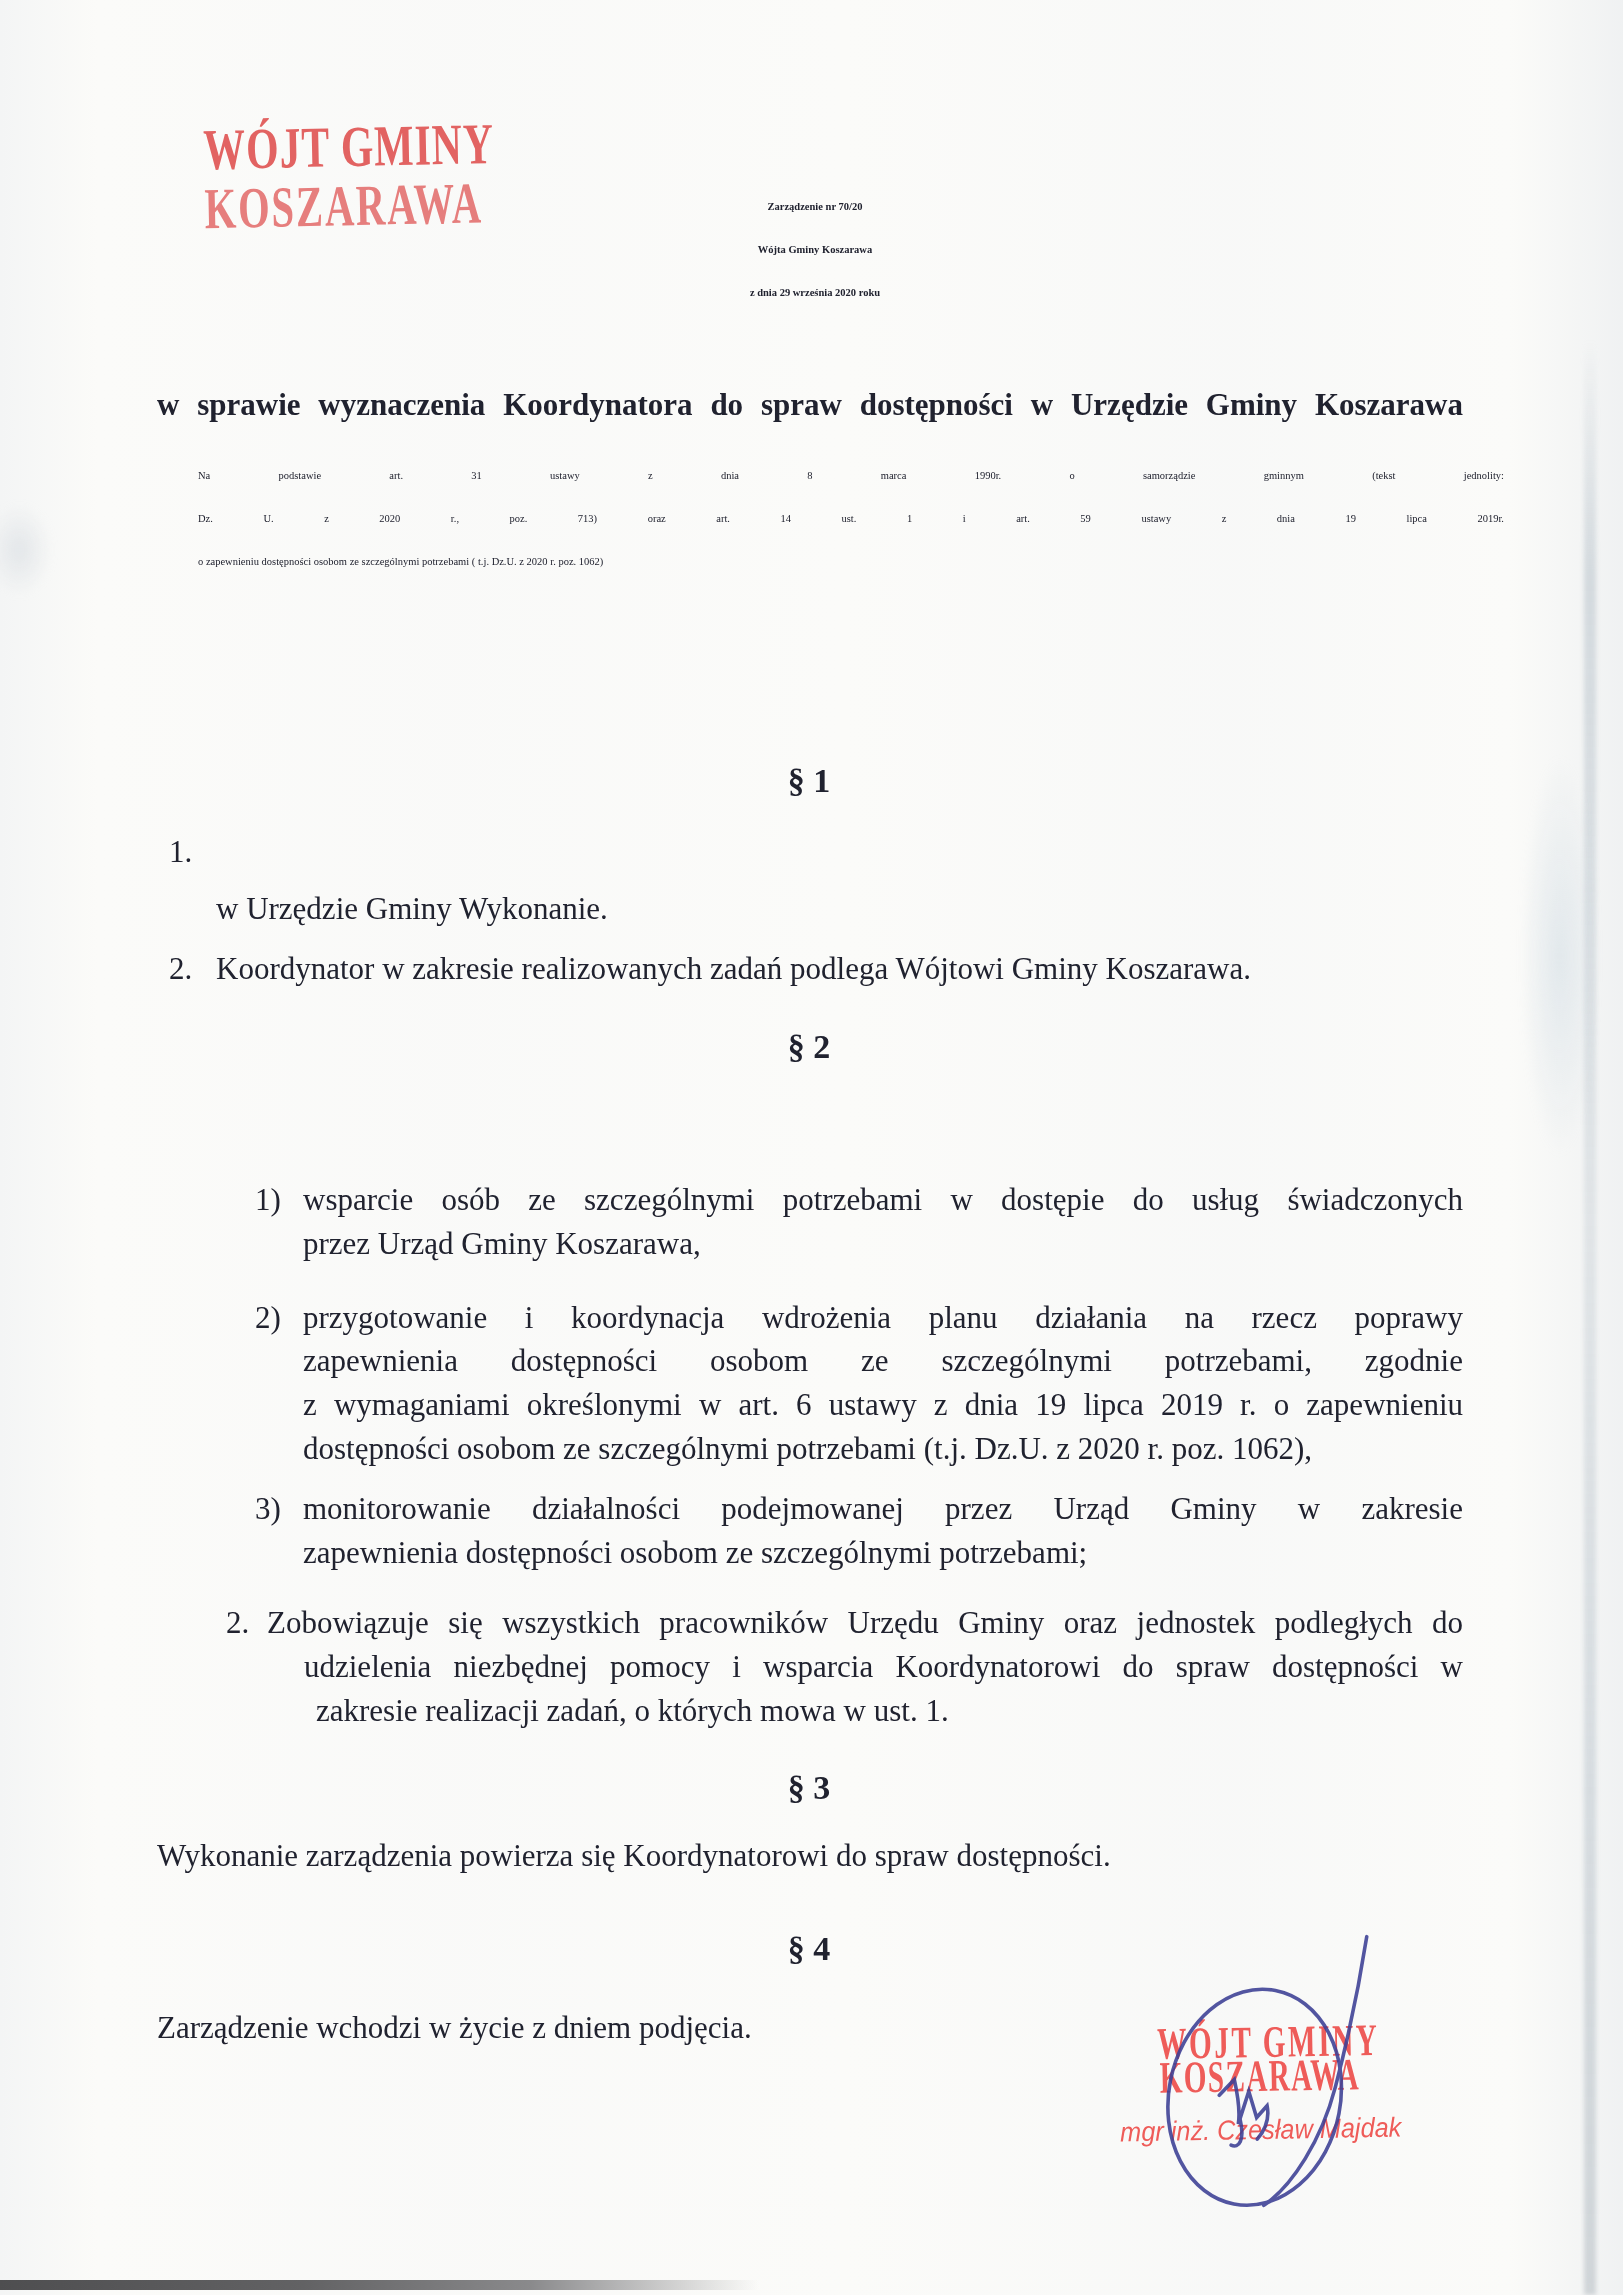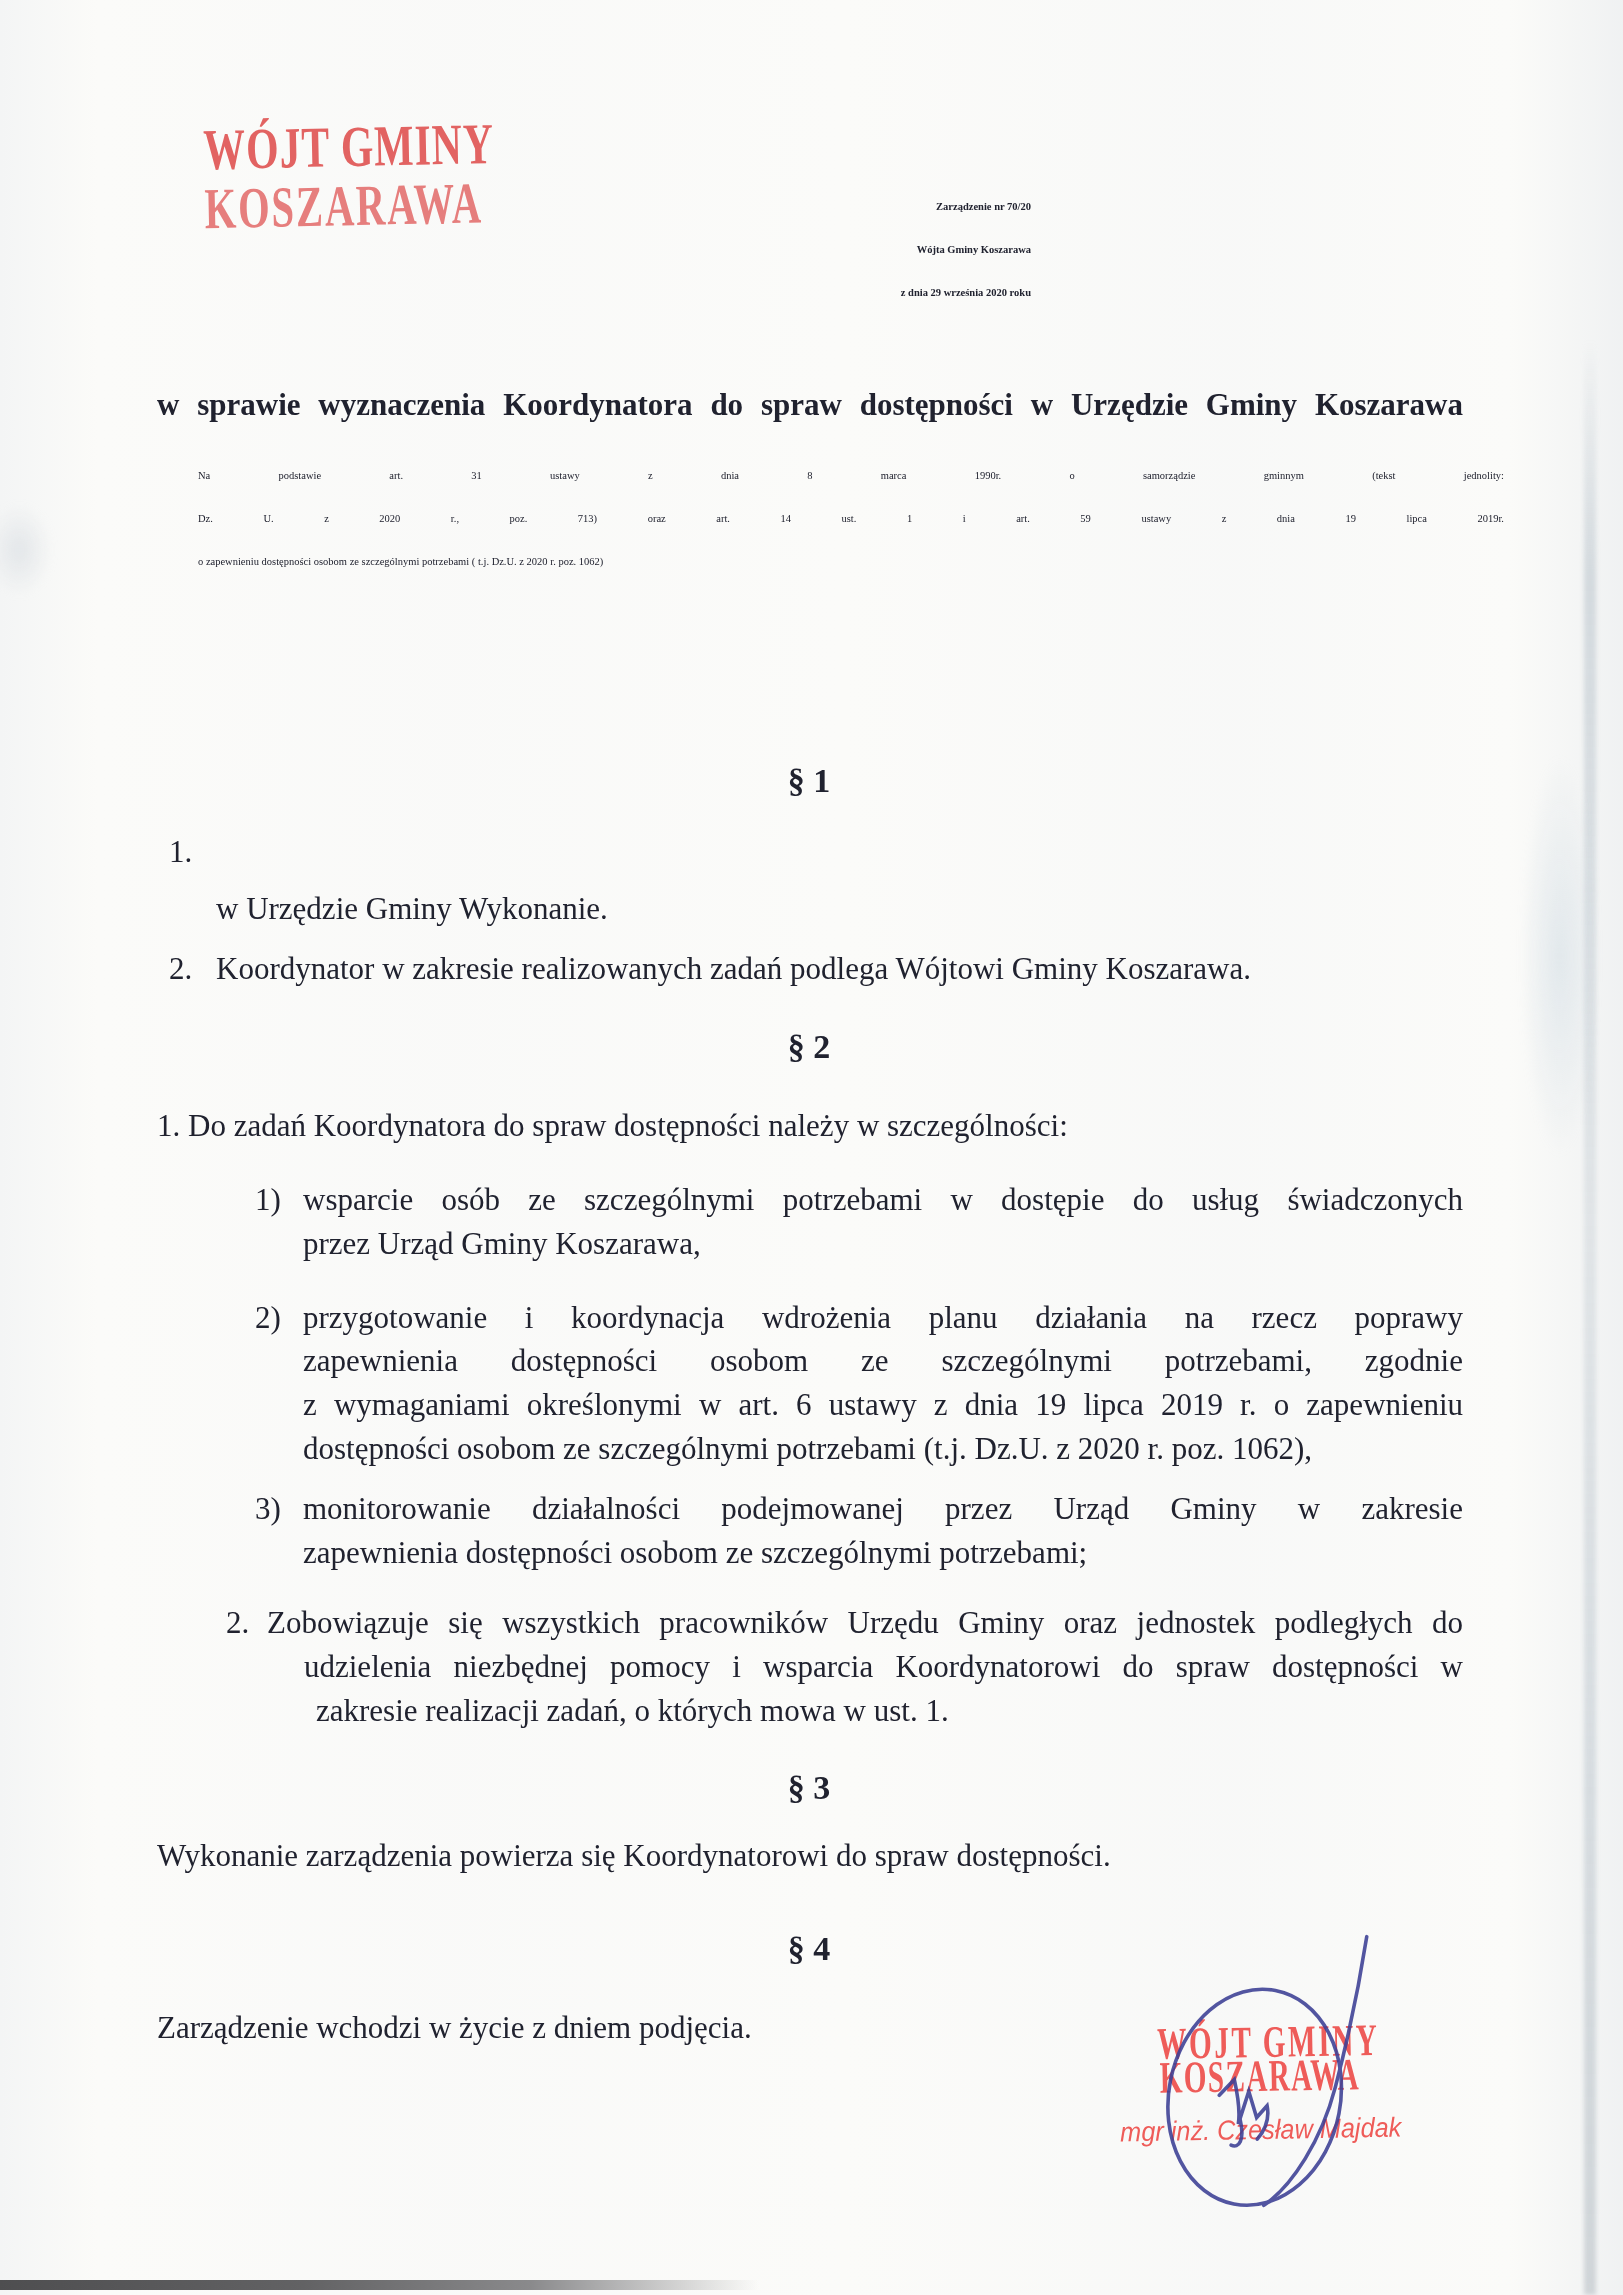--- a/index.html
+++ b/index.html
@@ -12,21 +12,21 @@
         rgba(243,244,246,.22) 28%, rgba(250,250,249,0) 52%,
         rgba(240,242,244,.28) 76%, rgba(249,249,248,0) 93%, rgba(226,230,234,.45) 100%),
       #fbfbf9;
     overflow:hidden;
     font-family:"Liberation Serif","DejaVu Serif",serif;
     color:#20222f;
   }
   .line{position:absolute;font-size:31px;line-height:37px;white-space:nowrap;}
   .just{white-space:normal;text-align:justify;text-align-last:justify;}
   .bold{font-weight:700;}
-  .center{text-align:right;white-space:normal;}
+  .center{text-align:center;white-space:normal;}
   .stack{position:absolute;}
   .stack > div{line-height:43px;}
   .heading{position:absolute;font-size:34px;line-height:37px;font-weight:700;width:196px;text-align:center;}
   .num{position:absolute;font-size:31px;line-height:37px;}
   
   .stamp-top{position:absolute;left:204px;top:117px;width:301px;color:#df4f4e;opacity:.88;transform:rotate(-1.2deg);}
   .stamp-top .l1{font-size:58px;line-height:59px;font-weight:700;letter-spacing:1.3px;transform:scaleX(.72);transform-origin:left top;white-space:nowrap;}
   .stamp-top .l2{font-size:58px;line-height:59px;font-weight:700;letter-spacing:2.6px;transform:scaleX(.70);transform-origin:left top;white-space:nowrap;opacity:.82;}
   
   .stamp-bottom{position:absolute;left:1103px;top:2025px;width:314px;color:#ee4f4c;opacity:.92;transform:rotate(-1deg);text-align:center;}
@@ -76,21 +76,20 @@
   <div class="heading" style="left:711px;top:762px;">§ 1</div>
 
   <div class="num" style="left:169px;top:833px;">1.</div>
   <div class="line" style="left:216px;top:890px;">w Urzędzie Gminy Wykonanie.</div>
 
   <div class="num" style="left:169px;top:950px;">2.</div>
   <div class="line" style="left:216px;top:950px;">Koordynator w zakresie realizowanych zadań podlega Wójtowi Gminy Koszarawa.</div>
 
   <div class="heading" style="left:711px;top:1028px;">§ 2</div>
 
-  <div class="line" style="left:157px;top:1107px;">1. Do zadań Koordynatora do spraw dostępności należy w szczególności:</div>
 
   <div class="num" style="left:255px;top:1181px;">1)</div>
   <div class="line just" style="left:303px;top:1181px;width:1160px;">wsparcie osób ze szczególnymi potrzebami w dostępie do usług świadczonych</div>
   <div class="line" style="left:303px;top:1225px;">przez Urząd Gminy Koszarawa,</div>
 
   <div class="num" style="left:255px;top:1299px;">2)</div>
   <div class="line just" style="left:303px;top:1299px;width:1160px;">przygotowanie i koordynacja wdrożenia planu działania na rzecz poprawy</div>
   <div class="line just" style="left:303px;top:1342px;width:1160px;">zapewnienia dostępności osobom ze szczególnymi potrzebami, zgodnie</div>
   <div class="line just" style="left:303px;top:1386px;width:1160px;">z wymaganiami określonymi w art. 6 ustawy z dnia 19 lipca 2019 r. o zapewnieniu</div>
   <div class="line" style="left:303px;top:1430px;">dostępności osobom ze szczególnymi potrzebami (t.j. Dz.U. z 2020 r. poz. 1062),</div>

